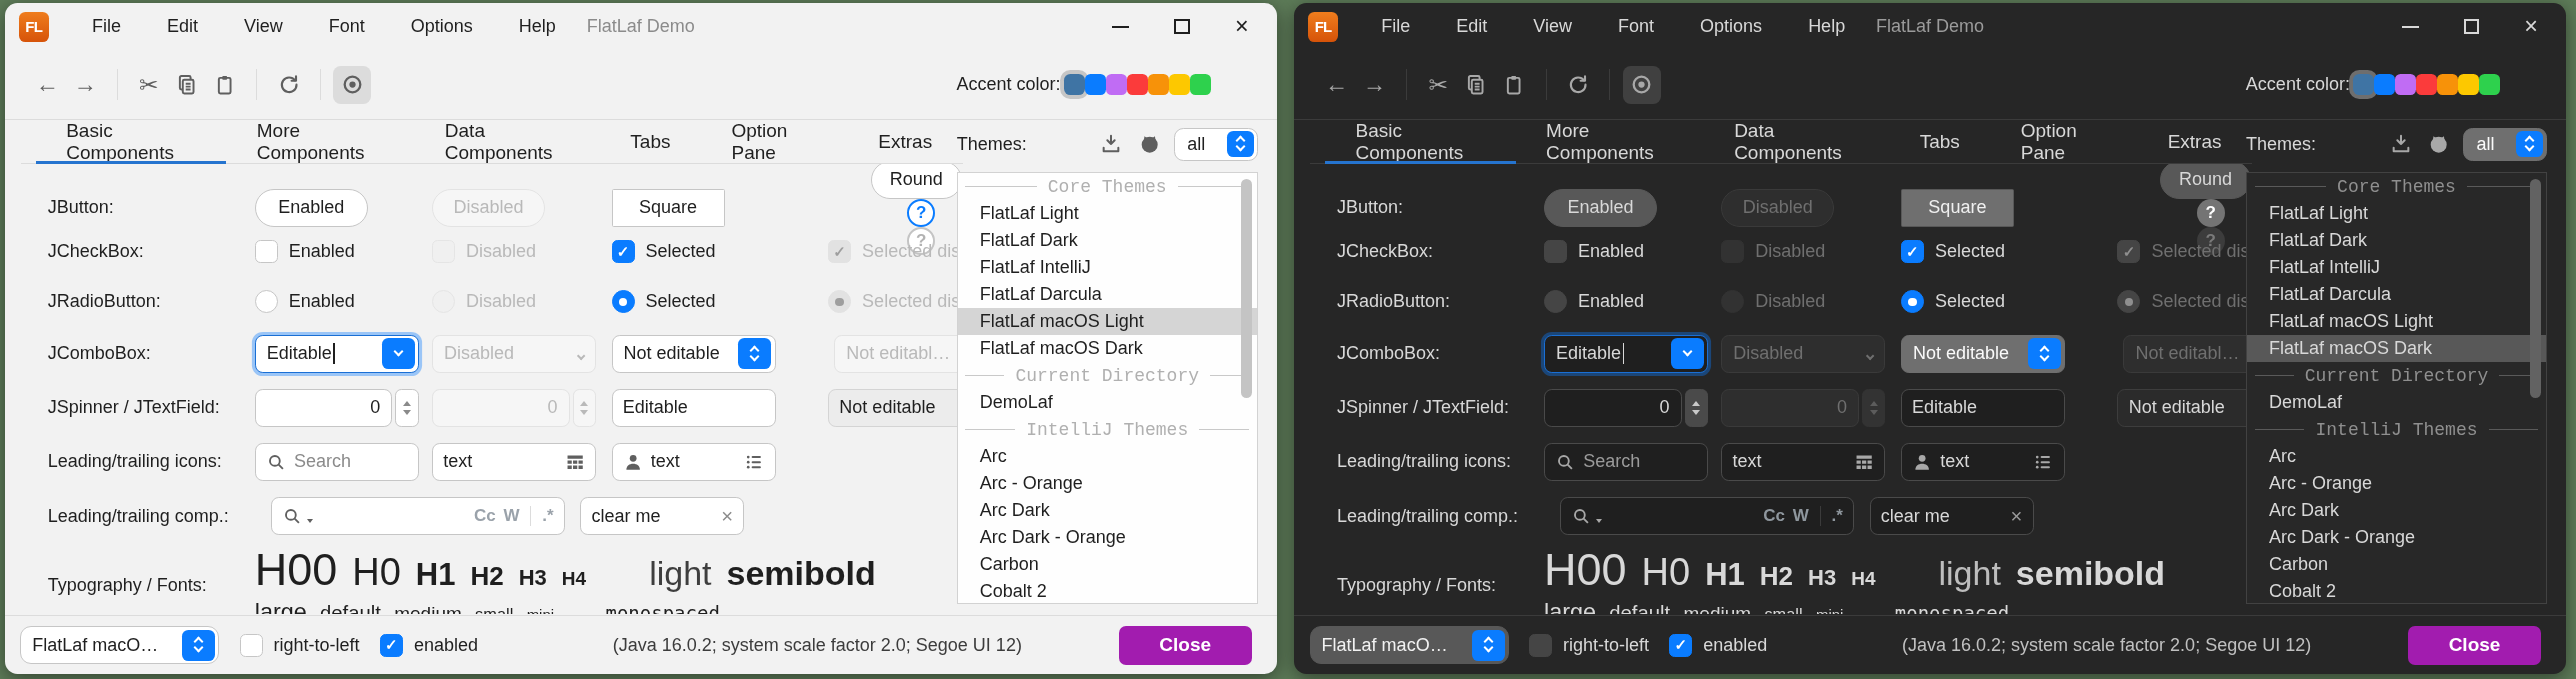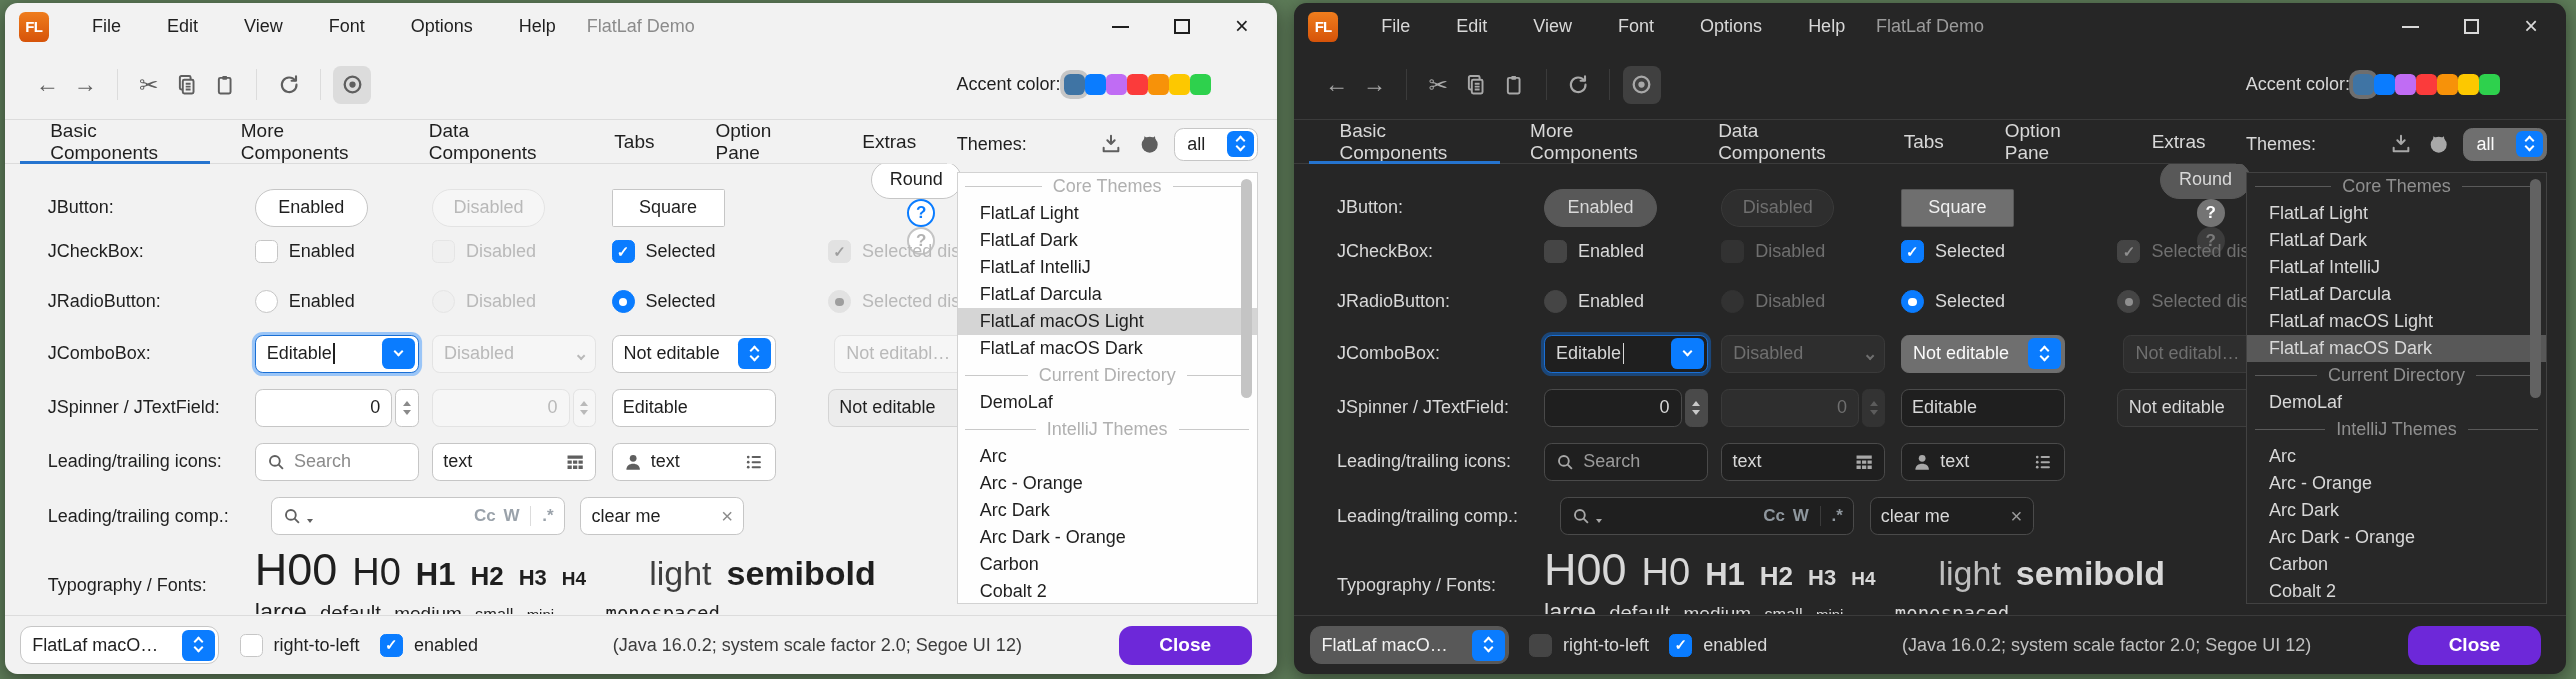--- a/index.html
+++ b/index.html
@@ -39,21 +39,21 @@
   .dark  .tbtn.active { background:#404040; }
   .tsep { width:0.8px; height:31px; background:var(--divider); margin:0 12.5px; }
   .accents { position:absolute; right:66px; display:flex; align-items:center; }
   .accents .alabel { font-size:18px; color:var(--fg); margin-right:3.1px; }
   .swatch { width:21px; height:21px; border-radius:5.5px; display:inline-block; }
   .swatch.selring { box-shadow:0 0 0 3.9px var(--ring); border-radius:6.3px; }
   .light .swatch.selring { --ring:#c6c6c6; }
   .dark  .swatch.selring { --ring:#6e6e6e; }
 
   
-  .tabbar { height:44px; display:flex; align-items:flex-start; padding-left:15px; border-bottom:0.8px solid var(--divider); width:942px; }
+  .tabbar { height:44px; display:flex; align-items:flex-start; padding-left:15px; border-bottom:0.8px solid var(--divider); width:942px;margin-left:16px; }
   .tab { font-size:19px; padding:0 30.5px; height:100%; display:flex; align-items:center; position:relative; color:var(--fg); }
   .tab.seltab:after { content:""; position:absolute; left:0; right:0; bottom:-0.8px; height:3.1px; background:#2574cf; }
 
   
   .content { height:450px; overflow:hidden; position:relative; }
   .row { display:flex; align-items:center; padding-left:43px; }
   .rlabel { width:207px; flex:none; font-size:18px; color:var(--fg); }
   .slot { width:164px; flex:none; display:flex; align-items:center; margin-right:15.6px; }
   .slot.s1 { margin-right:13.3px; }
   .slot.wide { width:310px;padding-left:16px; }
@@ -164,32 +164,32 @@
   .th-label { font-size:18px; color:var(--fg); }
   .th-icons { margin-left:auto; display:flex; align-items:center; gap:15.6px; color:var(--icon); }
   .combo.small { width:84px; height:33px; border-radius:9.4px; margin-left:12.5px; padding-left:12.5px; font-size:18px; }
   .dark .combo.small { background:#6f6f6f; border-color:#6f6f6f; color:#fafafa; }
   .combo.small .abtn { width:26.6px; height:26.6px; }
   .list { position:absolute; top:50px; left:0; right:0; bottom:0; background:var(--panel); border:0.8px solid var(--panel-border); overflow:hidden; }
   .titem { height:27px; display:flex; align-items:center; padding-left:22px; font-size:18px; color:var(--fg); white-space:nowrap; }
   .titem.sel { background:var(--sel); }
   .sepitem { height:27px; display:flex; align-items:center; padding:0 7.8px; color:var(--sep-fg); font-size:18px; }
   .sepitem .ln { flex:1; height:0.8px; background:var(--sep-ln); }
-  .sepitem .sl { margin:0 11px; white-space:nowrap; }
+  .sepitem .sl { margin:0 11px; white-space:nowrap;font-family:Liberation Mono, monospace; }
   .sbthumb { position:absolute; top:6.3px; right:4.7px; width:11px; height:219px; border-radius:5.5px; background:var(--thumb); }
 
   
   .status { position:absolute; left:0; right:0; bottom:0; height:59px; border-top:0.8px solid var(--divider);
             display:flex; align-items:center; padding:0 15.6px; }
   .combo.laf { width:199px; height:38px; border-radius:11px; }
   .dark .combo.laf { background:#585858; border-color:#585858; color:#f2f2f2; }
   .combo.laf .cv { max-width:133px; text-overflow:ellipsis; }
   .st-cb { margin-left:20.3px; }
   .info { position:absolute; left:608px; width:406px; font-size:18px; color:var(--info); white-space:nowrap; }
-  .closebtn { position:absolute; right:25px; width:133px; height:39px; border:none; border-radius:13px; background:#6d28d9;
+  .closebtn { position:absolute; right:25px; width:133px; height:39px; border:none; border-radius:7px; background:#a21caf;
               color:#fff; font-size:19px; font-weight:bold; font-family:inherit; }
 </style>
 </head>
 <body data-bind-color="colors.desktop" style="background-color: rgb(94, 124, 89);">
 
 <div class="window light">
 
   <div class="titlebar">
     <div class="logo" data-bind="shared.titlebar.logo">FL</div>
     <div class="menu">

